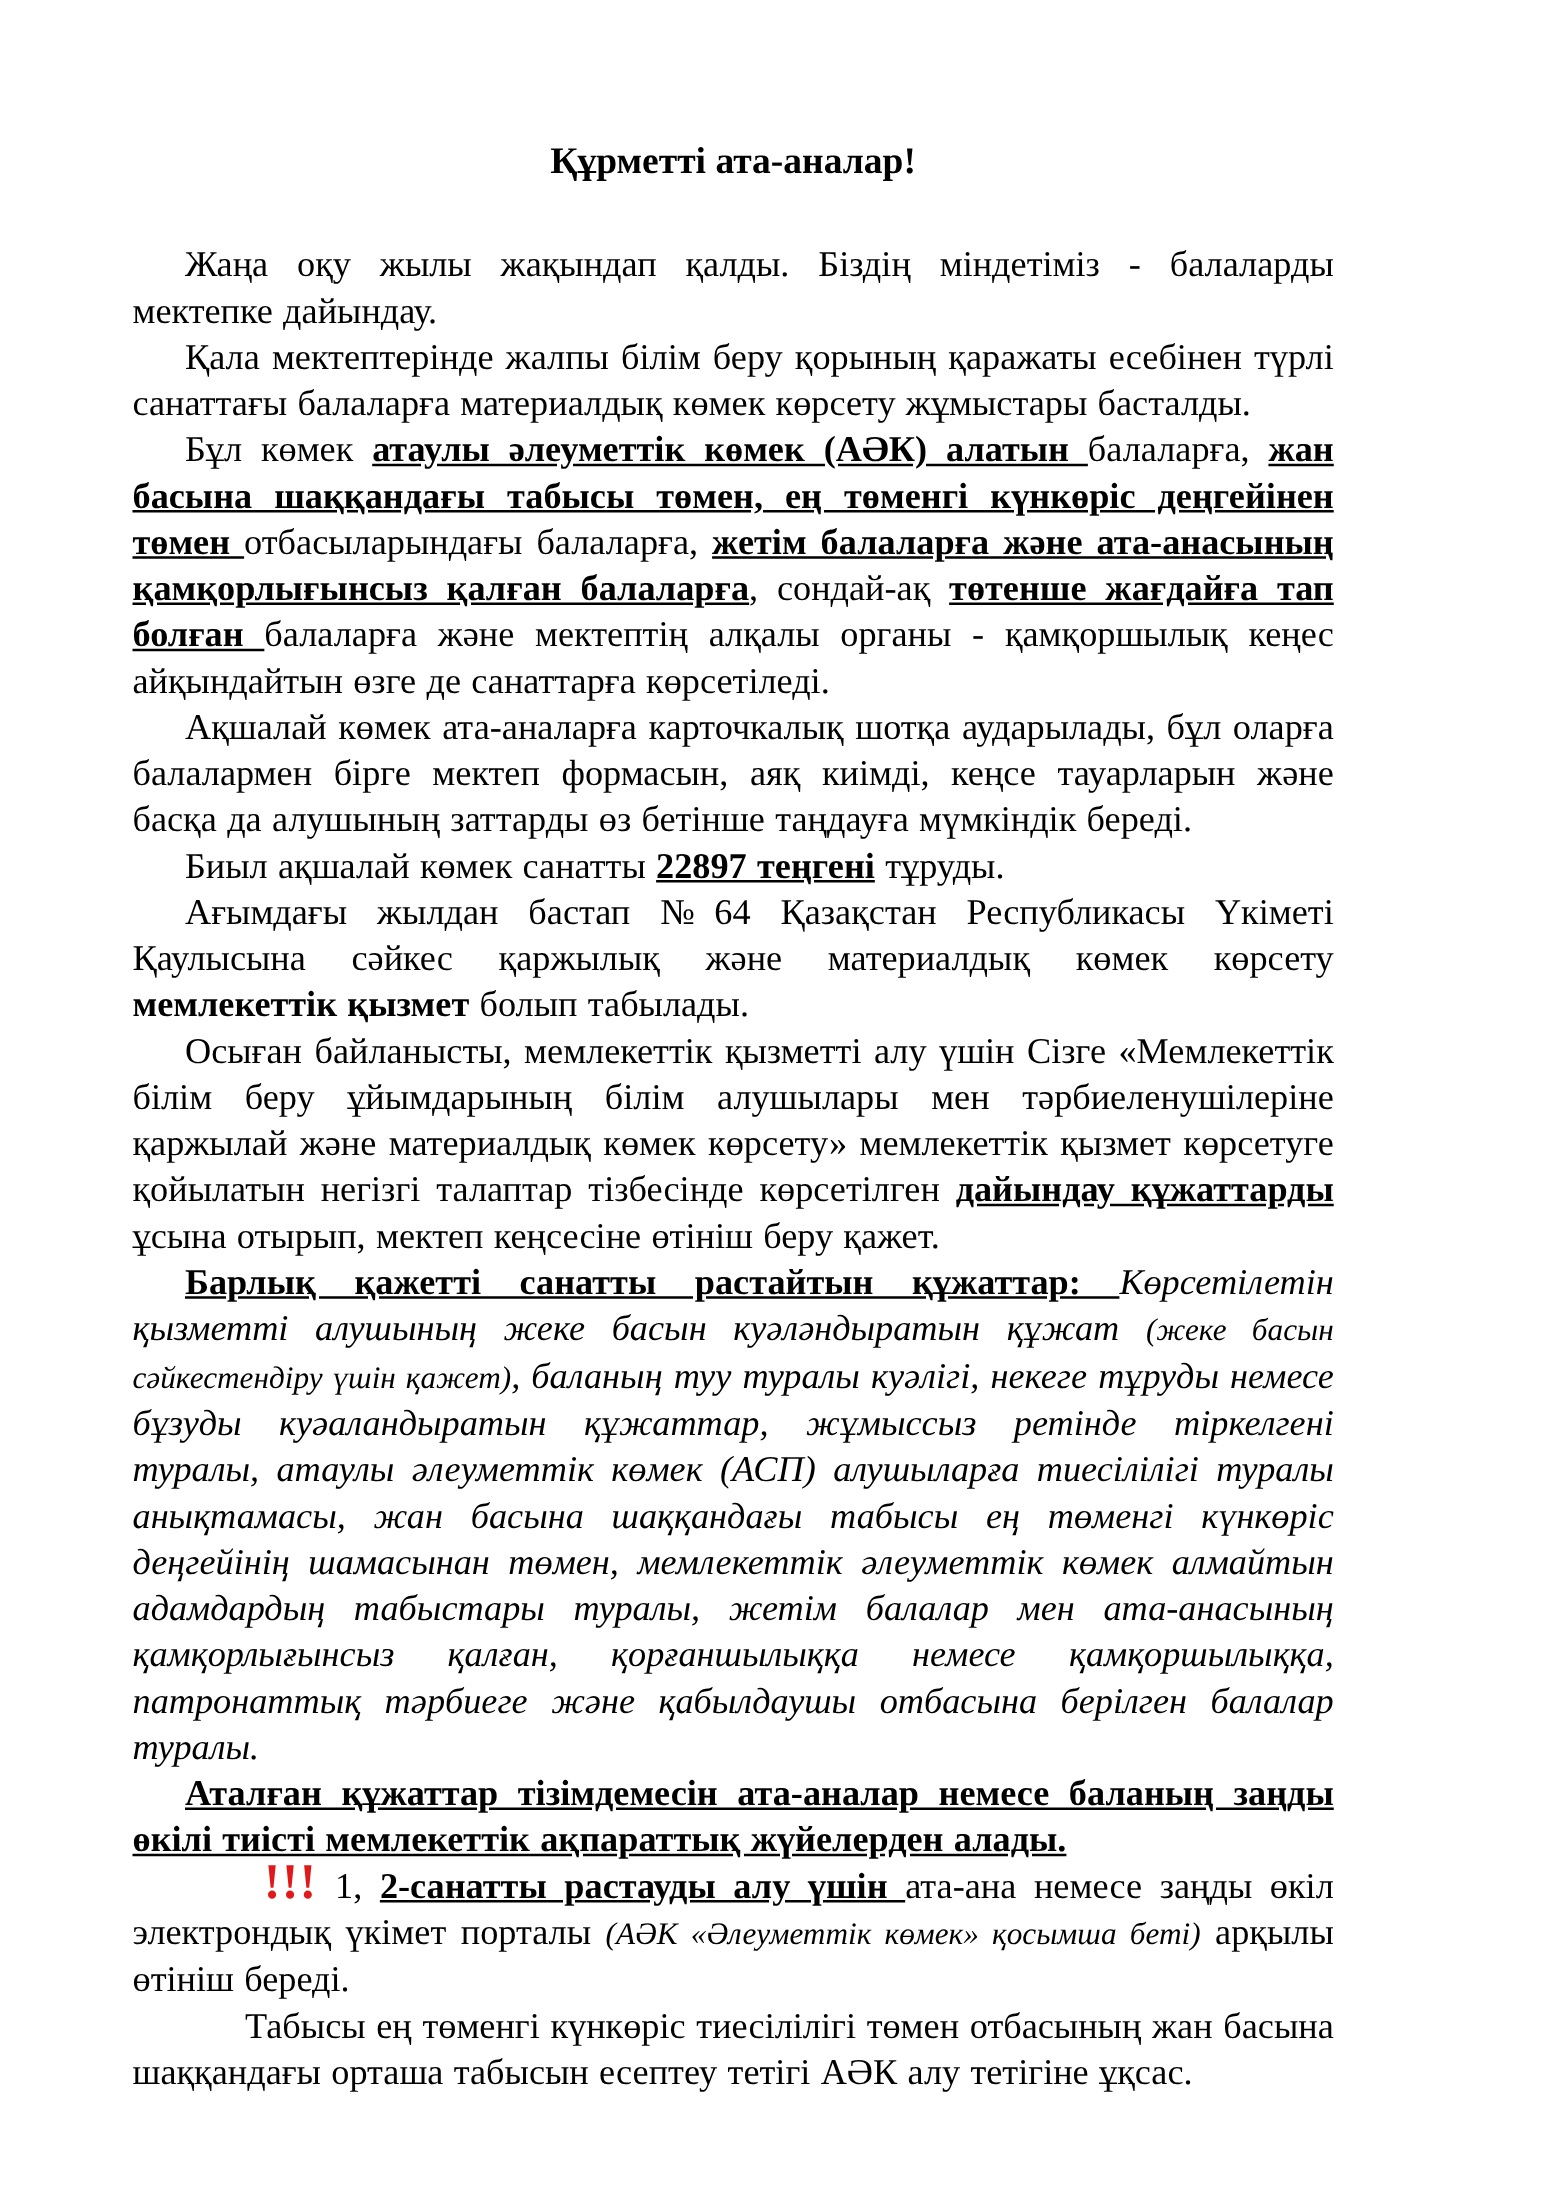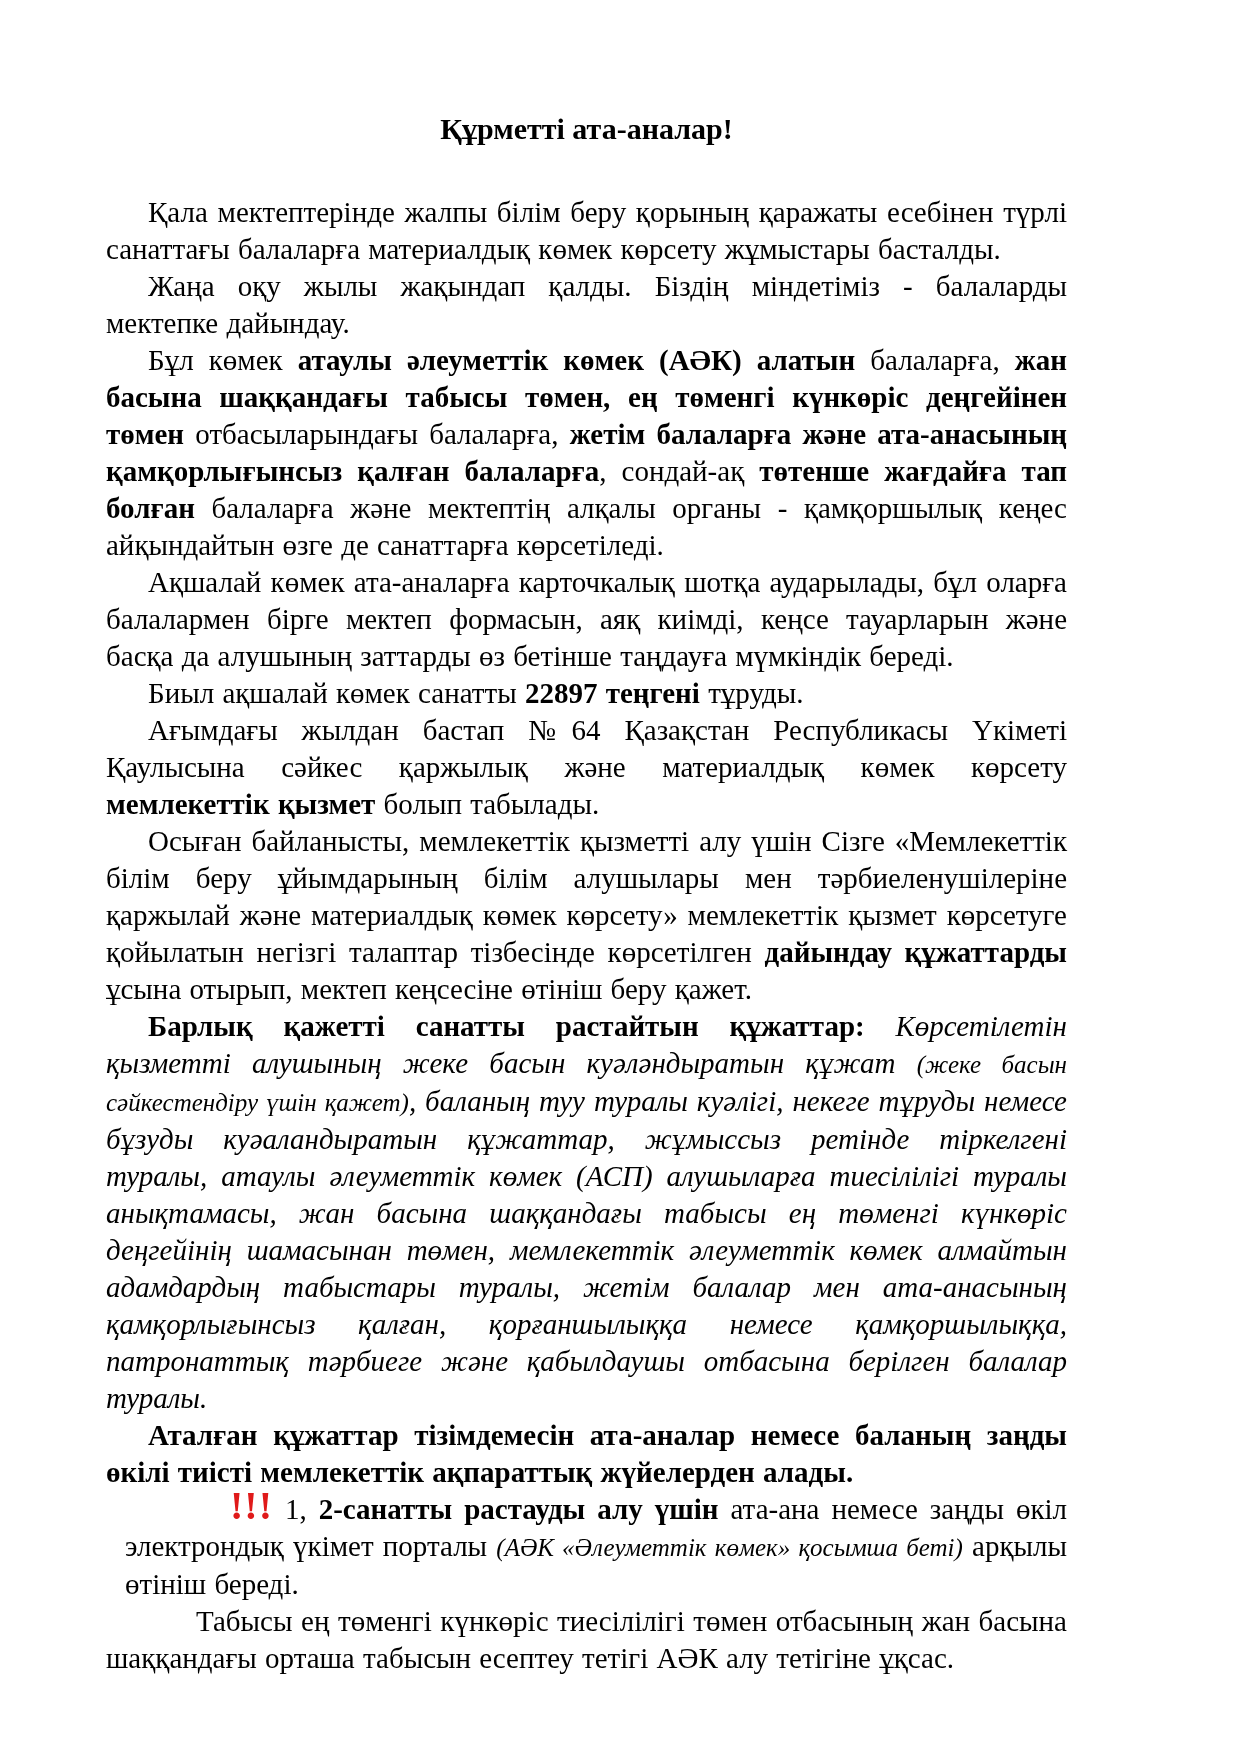--- a/index.html
+++ b/index.html
@@ -25,42 +25,42 @@
   }
   .doc-body p {
     margin: 0;
     font-size: 29px;
     line-height: 37px;
     text-align: justify;
     text-indent: 42px;
     word-spacing: 1px;
   }
   .doc-body p.indent-large  { text-indent: 90px; }
-  .doc-body p.indent-xlarge { text-indent: 105px; margin-left: 19px; }
-  .run-b  { font-weight: bold; }
+  .doc-body p.indent-xlarge { text-indent: 105px; }
+  .run-b  { font-weight: bold; text-decoration: underline; }
   .run-bu { font-weight: bold; }
   .run-i  { font-style: italic; }
   .run-is { font-style: italic; font-size: 25px; }
   .run-red {
     color: #e01a1a;
     font-weight: bold;
     font-size: 40px;
     line-height: 28px;
     letter-spacing: 1px;
   }
 </style>
 </head>
 <body>
 
 <div class="page">
   <div class="content">
     <h1 class="doc-title">Құрметті ата-аналар!</h1>
     <div class="doc-body" id="doc-body">
+        <p><span>Жаңа оқу жылы жақындап қалды. Біздің міндетіміз - балаларды мектепке дайындау.</span></p>
         <p><span>Қала мектептерінде жалпы білім беру қорының қаражаты есебінен түрлі санаттағы балаларға материалдық көмек көрсету жұмыстары басталды.</span></p>
-        <p><span>Жаңа оқу жылы жақындап қалды. Біздің міндетіміз - балаларды мектепке дайындау.</span></p>
         <p><span>Бұл көмек </span><span class="run-b">атаулы әлеуметтік көмек (АӘК) алатын </span><span>балаларға, </span><span class="run-b">жан басына шаққандағы табысы төмен, ең төменгі күнкөріс деңгейінен төмен </span><span>отбасыларындағы балаларға, </span><span class="run-b">жетім балаларға және ата-анасының қамқорлығынсыз қалған балаларға</span><span>, сондай-ақ </span><span class="run-b">төтенше жағдайға тап болған </span><span>балаларға және мектептің алқалы органы - қамқоршылық кеңес айқындайтын өзге де санаттарға көрсетіледі.</span></p>
         <p><span>Ақшалай көмек ата-аналарға карточкалық шотқа аударылады, бұл оларға балалармен бірге мектеп формасын, аяқ киімді, кеңсе тауарларын және басқа да алушының заттарды өз бетінше таңдауға мүмкіндік береді.</span></p>
         <p><span>Биыл ақшалай көмек санатты </span><span class="run-b">22897 теңгені</span><span> тұруды.</span></p>
         <p><span>Ағымдағы жылдан бастап №64 Қазақстан Республикасы Үкіметі Қаулысына сәйкес қаржылық және материалдық көмек көрсету </span><span class="run-bu">мемлекеттік қызмет</span><span> болып табылады.</span></p>
         <p><span>Осыған байланысты, мемлекеттік қызметті алу үшін Сізге «Мемлекеттік білім беру ұйымдарының білім алушылары мен тәрбиеленушілеріне қаржылай және материалдық көмек көрсету» мемлекеттік қызмет көрсетуге қойылатын негізгі талаптар тізбесінде көрсетілген </span><span class="run-b">дайындау құжаттарды</span><span> ұсына отырып, мектеп кеңсесіне өтініш беру қажет.</span></p>
         <p><span class="run-b">Барлық қажетті санатты растайтын құжаттар: </span><span class="run-i">Көрсетілетін қызметті алушының жеке басын куәләндыратын құжат </span><span class="run-is">(жеке басын сәйкестендіру үшін қажет)</span><span class="run-i">, баланың туу туралы куәлігі, некеге тұруды немесе бұзуды куәаландыратын құжаттар, жұмыссыз ретінде тіркелгені туралы, атаулы әлеуметтік көмек (АСП) алушыларға тиесілілігі туралы анықтамасы, жан басына шаққандағы табысы ең төменгі күнкөріс деңгейінің шамасынан төмен, мемлекеттік әлеуметтік көмек алмайтын адамдардың табыстары туралы, жетім балалар мен ата-анасының қамқорлығынсыз қалған, қорғаншылыққа немесе қамқоршылыққа, патронаттық тәрбиеге және қабылдаушы отбасына берілген балалар туралы.</span></p>
         <p><span class="run-b">Аталған құжаттар тізімдемесін ата-аналар немесе баланың заңды өкілі тиісті мемлекеттік ақпараттық жүйелерден алады.</span></p>
         <p class="indent-xlarge"><span class="run-red">!!!</span><span> 1, </span><span class="run-b">2-санатты растауды алу үшін </span><span>ата-ана немесе заңды өкіл электрондық үкімет порталы </span><span class="run-is">(АӘК «Әлеуметтік көмек» қосымша беті)</span><span> арқылы өтініш береді.</span></p>
         <p class="indent-large"><span>Табысы ең төменгі күнкөріс тиесілілігі төмен отбасының жан басына шаққандағы орташа табысын есептеу тетігі АӘК алу тетігіне ұқсас.</span></p>
       </div>

